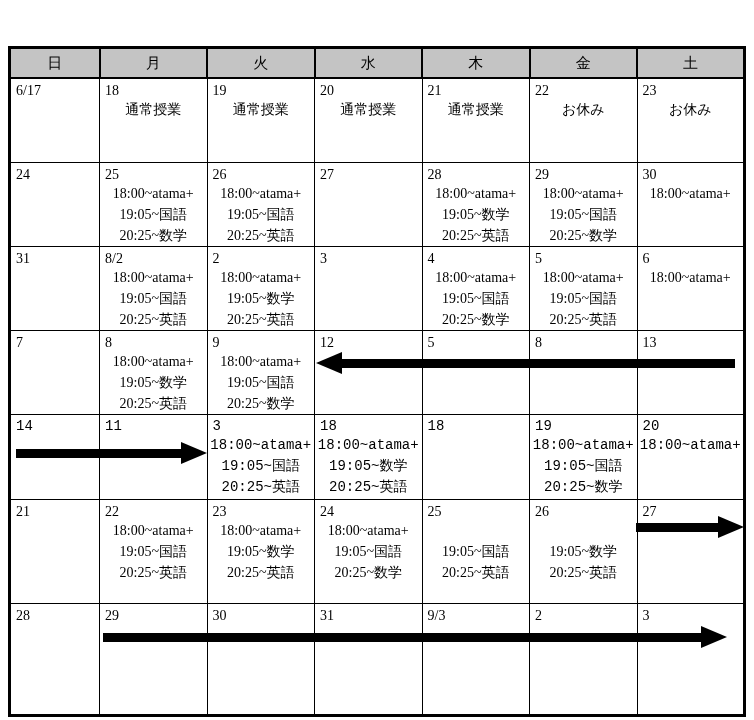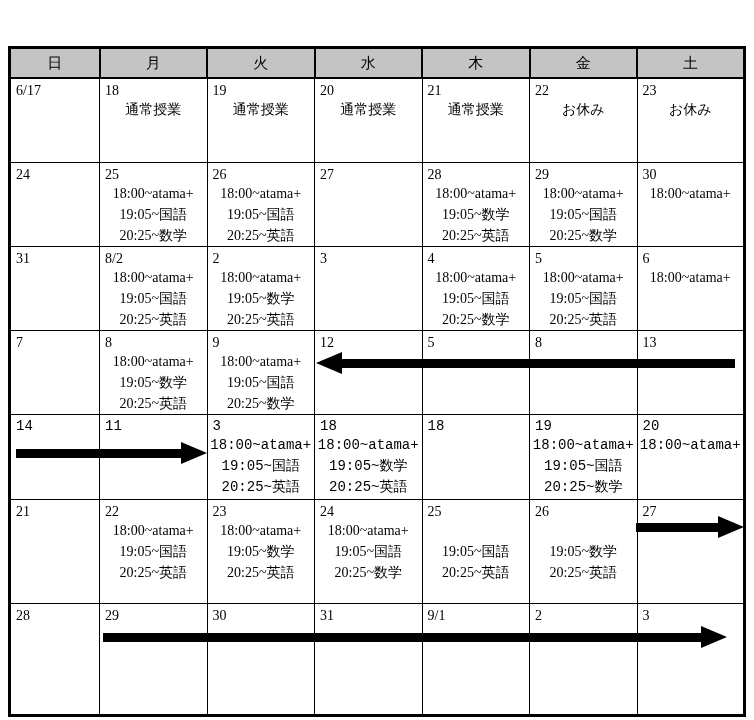--- a/index.html
+++ b/index.html
@@ -305,21 +305,21 @@
           <td>
             <div class="date">29</div>
           </td>
           <td>
             <div class="date">30</div>
           </td>
           <td>
             <div class="date">31</div>
           </td>
           <td>
-            <div class="date">9/1</div>
+            <div class="date">9/3</div>
           </td>
           <td>
             <div class="date">2</div>
           </td>
           <td>
             <div class="date">3</div>
           </td>
         </tr>
       </tbody>
   </table>

